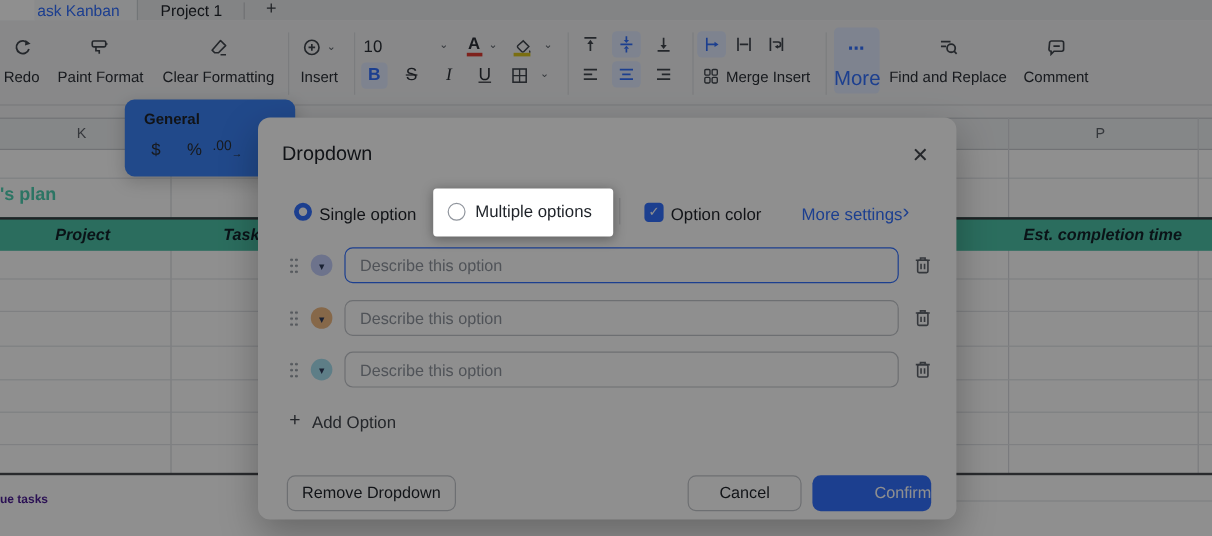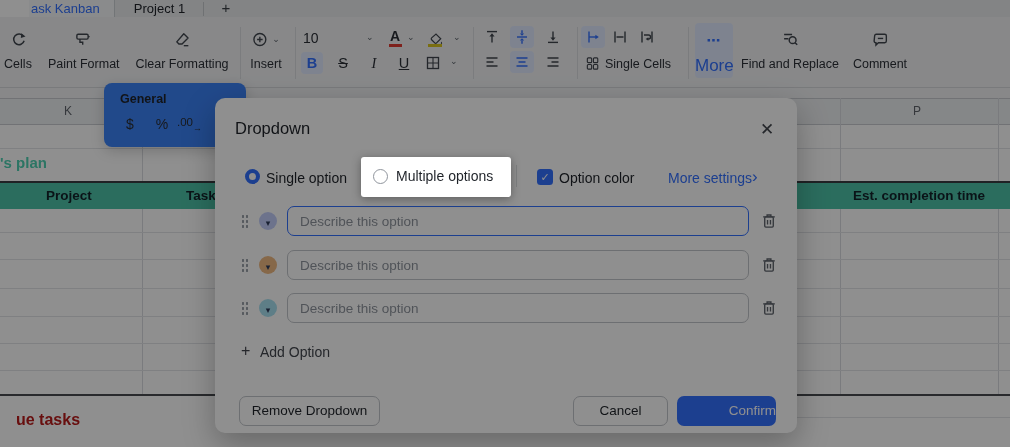--- a/index.html
+++ b/index.html
@@ -28,21 +28,21 @@
   svg.ic{display:block;}
   
   #sheet{left:0;top:88px;width:1010px;height:359px;background:#fff;}
   .colstrip{left:0;top:10px;width:1010px;height:27px;background:#eef0f2;border-top:1px solid #c9ccd1;border-bottom:1px solid #c9ccd1;box-sizing:border-box;}
   .colhead{position:absolute;top:5px;font-size:12px;color:#5f646c;}
   .vline{width:1px;background:#dadce0;}
   .hline{height:1px;background:#e2e4e8;}
   .greenbar{left:0;top:93px;width:1010px;height:26px;border-top:2px solid #3a3d42;box-sizing:content-box;}
   .gcell{position:absolute;top:5px;font-size:13.5px;font-weight:bold;color:#13222a;}
   .sheet-title{left:0;top:66px;font-size:15px;font-weight:bold;color:#4fd0b2;}
-  .sheet-bottom{left:16px;top:323px;font-size:16px;font-weight:bold;color:#b91c1c;}
+  .sheet-bottom{left:0;top:323px;font-size:10px;font-weight:bold;color:#4c1d95;}
   .darkline{left:0;top:306px;width:1010px;height:2px;background:#494c51;}
   
   #fmtpanel{left:104px;top:83px;width:142px;height:64px;background:#3b82f6;border-radius:8px;
      box-shadow:0 4px 14px rgba(0,0,0,.18);}
   #fmtpanel .ptitle{position:absolute;left:16px;top:9px;font-size:12.5px;font-weight:bold;color:#1f2329;}
   .fmticon{position:absolute;top:33px;width:26px;text-align:center;font-size:14px;color:#2b2f36;}
   .dec-arrow{position:absolute;right:-4px;bottom:-5px;font-size:9px;color:#2b2f36;}
   
   #dialog{left:215px;top:98px;width:582px;height:335px;background:#fff;border-radius:10px;
      box-shadow:0 12px 32px rgba(0,0,0,.28);}
@@ -87,21 +87,21 @@
     <div class="abs" style="left:0;top:0;width:1010px;height:10px;background:#f2f3f5;"></div>
     <div class="abs colstrip">
       <span class="colhead" style="left:64px;">K</span>
       <span class="colhead" style="left:913px;">P</span>
     </div>
     <div class="abs hline" style="left:0;top:60px;width:1010px;"></div>
     <div class="abs vline" style="left:142px;top:10px;height:297px;"></div>
     <div class="abs vline" style="left:840px;top:10px;height:297px;"></div>
     <div class="abs vline" style="left:998px;top:10px;height:297px;"></div>
     <div class="abs sheet-title">'s plan</div>
-    <div class="abs greenbar" style="background:#4dc3a8;">
+    <div class="abs greenbar" style="background:#4dc3a8;font-style:italic;">
       <span class="gcell" style="left:46px;">Project</span>
       <span class="gcell" style="left:186px;">Task</span>
       <span class="gcell" style="left:853px;">Est. completion time</span>
     </div>
     <div class="abs hline" style="left:0;top:144px;width:1010px;"></div>
     <div class="abs hline" style="left:0;top:171px;width:1010px;"></div>
     <div class="abs hline" style="left:0;top:200px;width:1010px;"></div>
     <div class="abs hline" style="left:0;top:228px;width:1010px;"></div>
     <div class="abs hline" style="left:0;top:255px;width:1010px;"></div>
     <div class="abs hline" style="left:0;top:282px;width:1010px;"></div>
@@ -119,21 +119,21 @@
 
   <div id="toolbar" class="abs">
 
     <div class="tool" style="left:1px;width:34px;">
       <span class="ticon">
         <svg class="ic" width="17" height="17" viewBox="0 0 16 16">
             <path d="M12.6 5 A 5 5 0 1 0 13.3 9.2" fill="none" stroke="#41464e" stroke-width="1.4"></path>
             <polygon points="10.6,2.2 14.6,5.2 10.2,6.6" fill="#41464e"></polygon>
           </svg>
       </span>
-      <span class="tlabel">Cells</span>
+      <span class="tlabel">Redo</span>
     </div>
 
     <div class="tool" style="left:48px;width:68px;">
       <span class="ticon">
         <svg class="ic" width="17" height="17" viewBox="0 0 16 16">
             <rect x="2.7" y="3" width="10.6" height="4.6" rx="1.2" fill="none" stroke="#41464e" stroke-width="1.3"></rect>
             <path d="M13.3 5.3 h1.4 M5.6 7.6 v3 h2.6 v2.4" fill="none" stroke="#41464e" stroke-width="1.3"></path>
           </svg>
       </span>
       <span class="tlabel">Paint Format</span>
@@ -265,21 +265,21 @@
 
     <div class="tool" style="left:581px;width:92px;">
       <span class="ticon" style="left:2px;right:auto;width:18px;top:37px;">
         <svg class="ic" width="15" height="15" viewBox="0 0 16 16">
             <rect x="2.5" y="2" width="4.6" height="5" rx="1" fill="none" stroke="#41464e" stroke-width="1.2"></rect>
             <rect x="2.5" y="9" width="4.6" height="5" rx="1" fill="none" stroke="#41464e" stroke-width="1.2"></rect>
             <rect x="9" y="2" width="4.6" height="5" rx="1" fill="none" stroke="#41464e" stroke-width="1.2"></rect>
             <rect x="9" y="9" width="4.6" height="5" rx="1" fill="none" stroke="#41464e" stroke-width="1.2"></rect>
           </svg>
       </span>
-      <span class="tlabel" style="left:24px;right:auto;text-align:left;">Single Cells</span>
+      <span class="tlabel" style="left:24px;right:auto;text-align:left;">Merge Insert</span>
     </div>
 
     <div class="tdiv" style="left:688px;"></div>
 
     <div class="tool hl" style="left:695px;width:38px;top:6px;height:55px;">
       <span class="abs blue" style="left:0;right:0;top:9px;font-size:14px;font-weight:bold;letter-spacing:1px;">⋯</span>
       <span class="abs blue" style="left:0;right:0;top:33px;font-size:17px;">More</span>
     </div>
 
     <div class="tool" style="left:740px;width:100px;">

